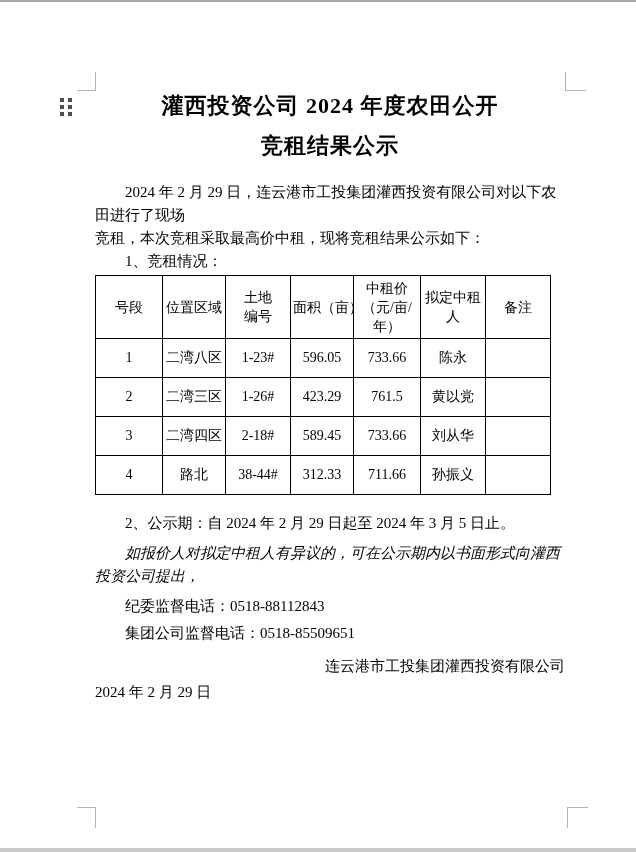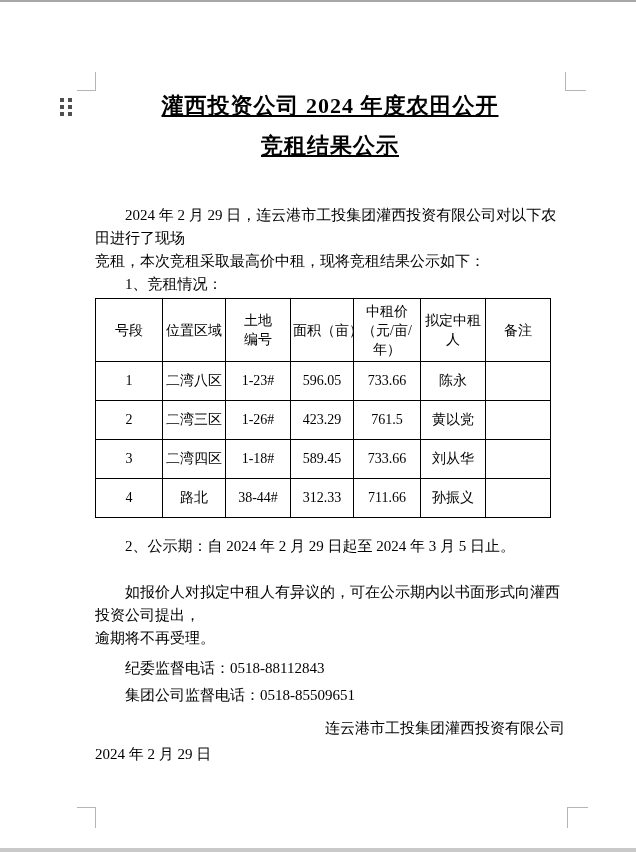--- a/index.html
+++ b/index.html
@@ -34,47 +34,46 @@
   .dotgrid span { width: 3.5px; height: 3.5px; background: #4f4f4f; }
 
   .content { position: absolute; left: 95px; top: 0; width: 470px; }
 
   .title {
     margin-top: 86px;
     text-align: center;
     font-size: 22px; font-weight: bold;
     line-height: 40px;
     letter-spacing: 1px;
-    text-decoration: underline;
   }
   .body-text { font-size: 15px; line-height: 23px; }
   .indent { text-indent: 2em; }
   p { margin: 0; }
-  .intro { margin-top: 38px; }
+  .intro { margin-top: 15px; }
   .sec-label { }
 
   table.results {
     margin-top: 2px;
     border-collapse: collapse;
     table-layout: fixed;
     width: 455px;
     font-size: 14px;
   }
   table.results th, table.results td {
     border: 1px solid #000000;
     text-align: center; vertical-align: middle;
     padding: 0 2px;
     font-weight: normal;
     overflow: hidden;
   }
   table.results th { height: 62px; white-space: pre; line-height: 19px; }
   table.results td { height: 38px; }
 
   .sec2 { margin-top: 17px; }
-  .objection { margin-top: 23px; }
+  .objection { margin-top: 7px; font-style: italic; }
   .phone1 { margin-top: 7px; }
   .phone2 { margin-top: 4px; }
   .sign-company { margin-top: 10px; text-align: right; }
   .sign-date { margin-top: 3px; padding-right: 35px; }
 </style>
 </head>
 <body>
 
 <div class="viewport">
   <div class="edge-top"></div>
@@ -145,21 +144,21 @@
         <td>二湾三区</td>
         <td>1-26#</td>
         <td>423.29</td>
         <td>761.5</td>
         <td>黄以党</td>
         <td></td>
       </tr>
       <tr>
         <td>3</td>
         <td>二湾四区</td>
-        <td>1-18#</td>
+        <td>2-18#</td>
         <td>589.45</td>
         <td>733.66</td>
         <td>刘从华</td>
         <td></td>
       </tr>
       <tr>
         <td>4</td>
         <td>路北</td>
         <td>38-44#</td>
         <td>312.33</td>
@@ -167,21 +166,20 @@
         <td>孙振义</td>
         <td></td>
       </tr>
     </tbody>
       </table>
 
     <p class="sec2 body-text indent">2、公示期：自 2024 年 2 月 29 日起至 2024 年 3 月 5 日止。</p>
 
     <div class="objection body-text">
       <div class="indent">如报价人对拟定中租人有异议的，可在公示期内以书面形式向灌西投资公司提出，</div>
-      <div>逾期将不再受理。</div>
     </div>
 
     <p class="phone1 body-text indent">纪委监督电话：0518-88112843</p>
     <p class="phone2 body-text indent">集团公司监督电话：0518-85509651</p>
 
     <p class="sign-company body-text">连云港市工投集团灌西投资有限公司</p>
     <p class="sign-date body-text">2024 年 2 月 29 日</p>
   </div>
 </div>
 

